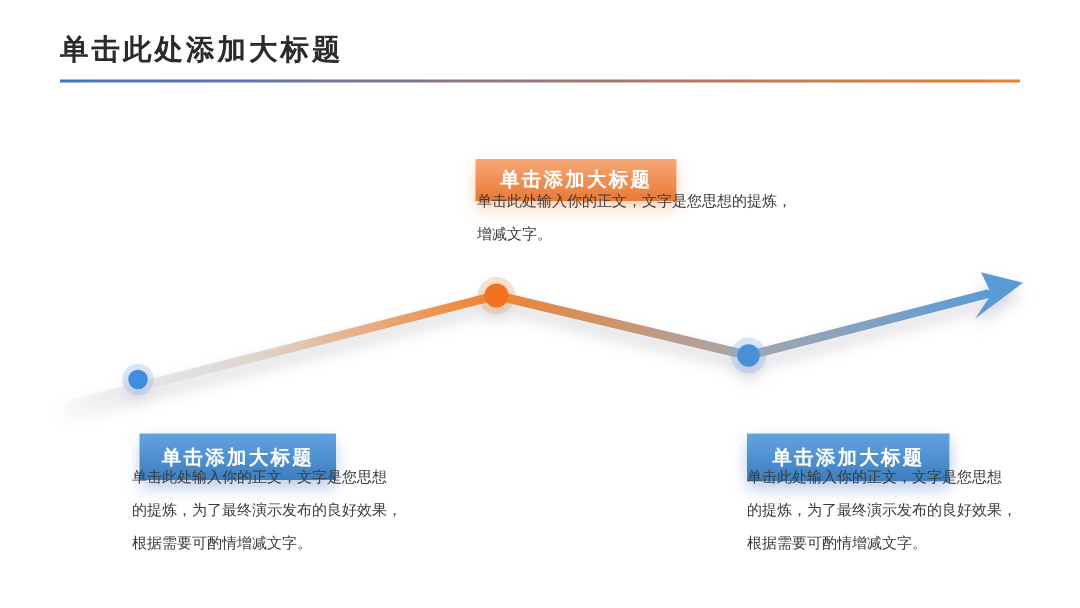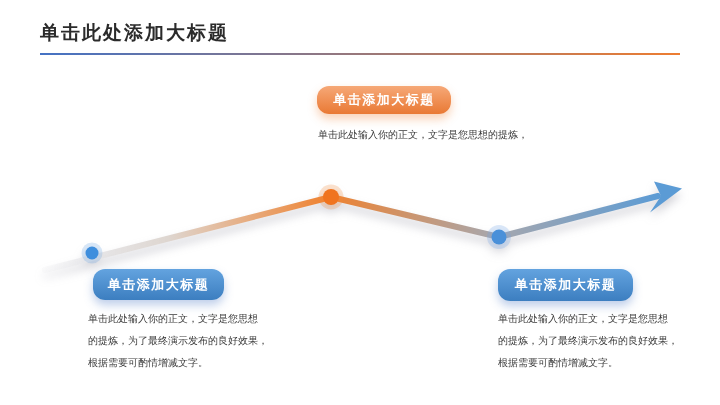--- a/index.html
+++ b/index.html
@@ -15,21 +15,21 @@
     position:absolute; left:40px; top:53px; width:640px; height:2px;
     background:linear-gradient(90deg,#4472C4 0%,#ED7D31 100%);
   }
   .diagram-svg {
     position:absolute; left:0; top:0;
     filter:drop-shadow(0 6px 5px rgba(110,110,130,0.30));
   }
   .pill {
     position:absolute; display:flex; align-items:center; justify-content:center;
     color:#ffffff; font-weight:bold; font-size:13px; letter-spacing:1.5px;
-    border-radius:12px; cursor:default;
+    border-radius:0; cursor:default;margin-top:20px;
   }
   .pill.orange {
     background:linear-gradient(180deg,#F6A877 0%,#E97934 100%);
     box-shadow:0 5px 10px rgba(237,125,49,0.35);
   }
   .pill.blue {
     background:linear-gradient(180deg,#63A3DF 0%,#3C7EC0 100%);
     box-shadow:0 5px 10px rgba(68,114,196,0.35);
   }
   .pill-top   { left:317px; top:86px;  width:134px; height:28px; }
@@ -73,20 +73,21 @@
     <circle cx="331" cy="197" r="12.5" fill="rgba(242,140,60,0.25)"></circle>
     <circle cx="331" cy="197" r="8" fill="#F0741F"></circle>
 
     <circle cx="499" cy="237" r="12" fill="rgba(110,165,230,0.25)"></circle>
     <circle cx="499" cy="237" r="7.5" fill="#4A90D9"></circle>
   </svg>
 
   <div class="pill orange pill-top">单击添加大标题</div>
   <div class="body-text text-top">
     <div>单击此处输入你的正文，文字是您思想的提炼，</div>
+    <div>增减文字。</div>
   </div>
 
   <div class="pill blue pill-left">单击添加大标题</div>
   <div class="body-text text-left">
     <div>单击此处输入你的正文，文字是您思想</div>
     <div>的提炼，为了最终演示发布的良好效果，</div>
     <div>根据需要可酌情增减文字。</div>
   </div>
 
   <div class="pill blue pill-right">单击添加大标题</div>

